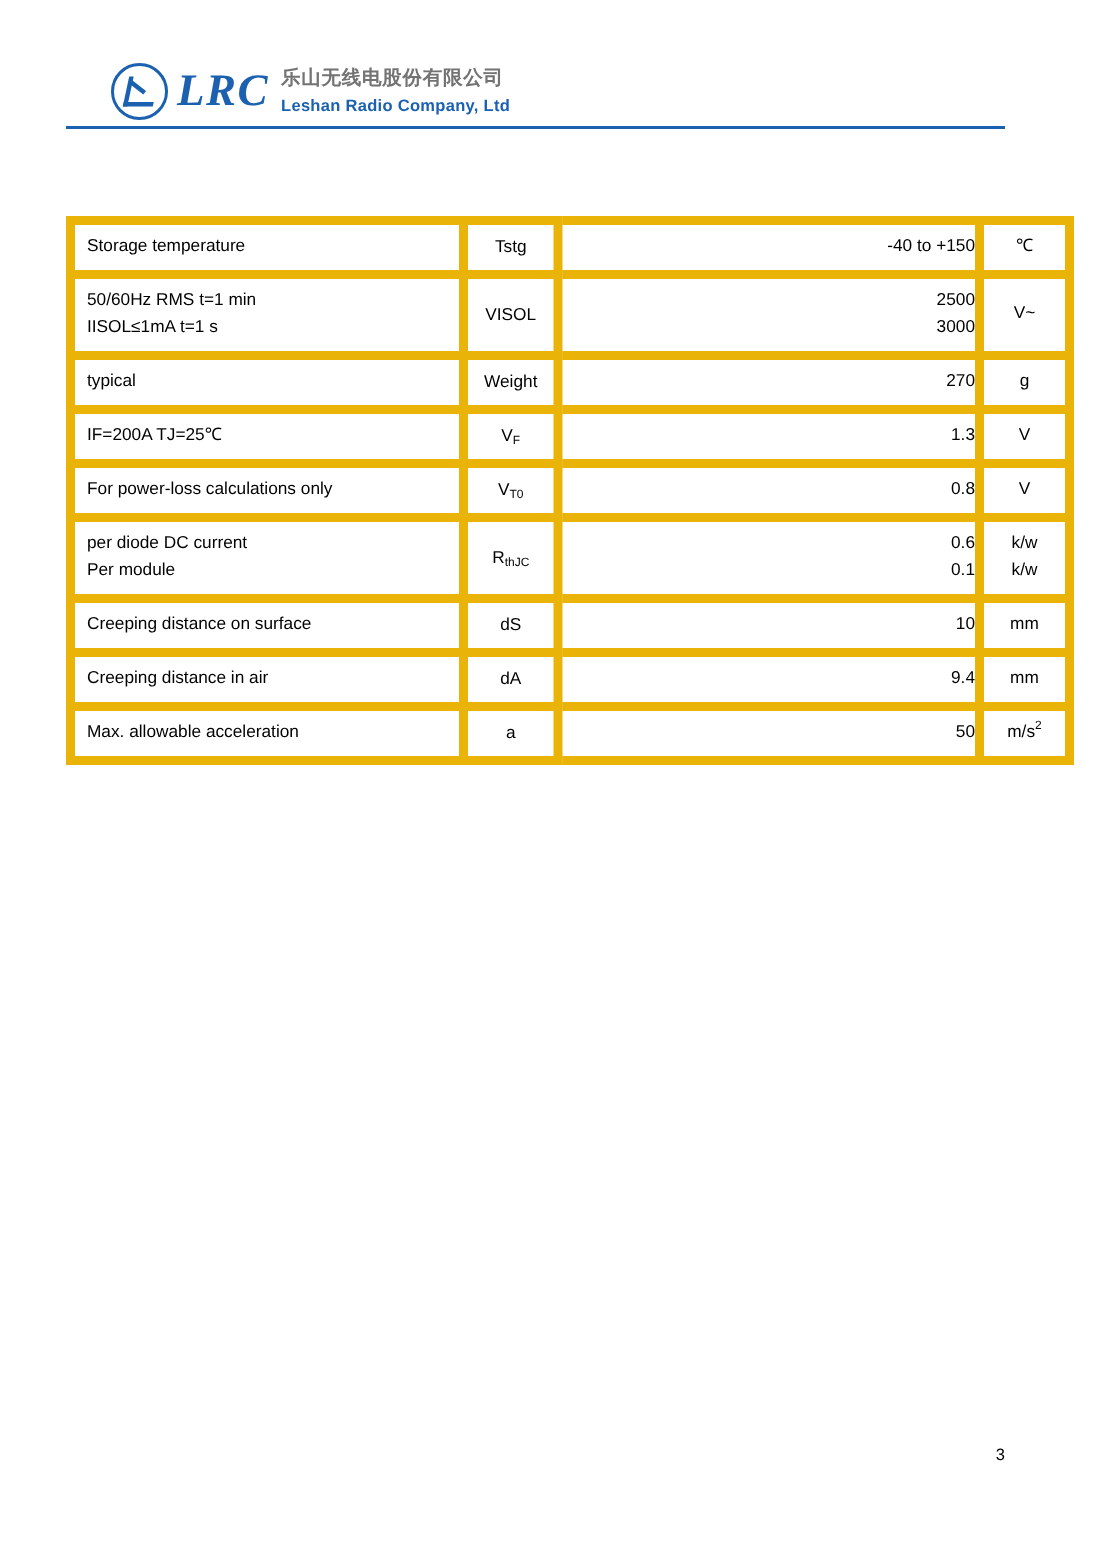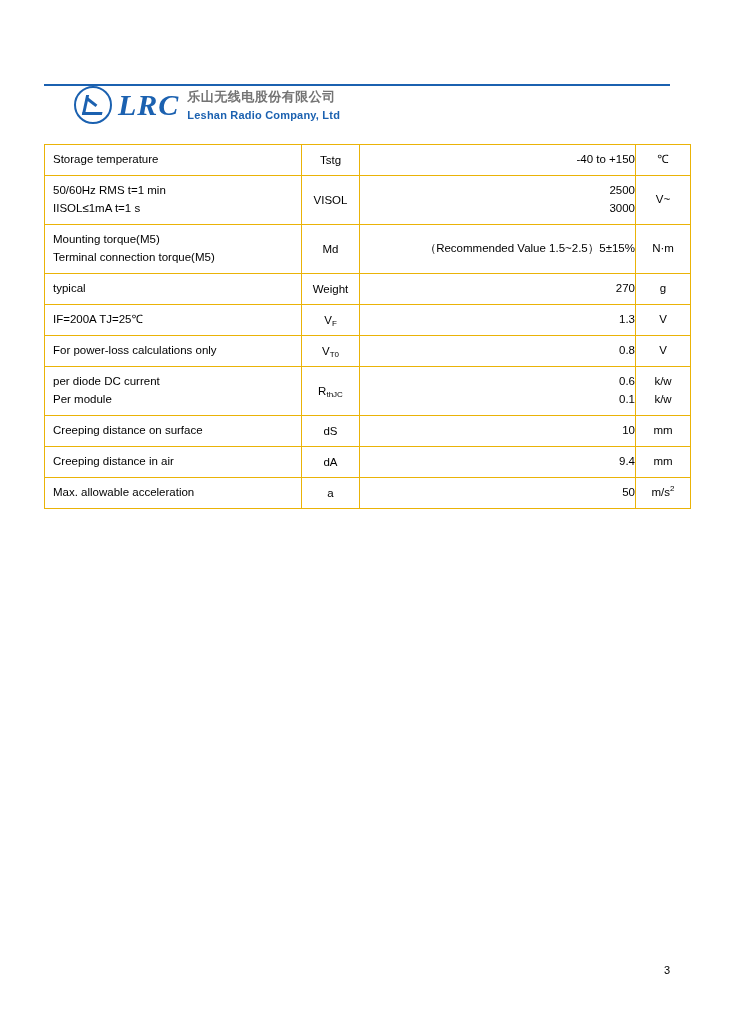--- a/index.html
+++ b/index.html
@@ -20,21 +20,20 @@
     box-sizing: border-box;
   }
 
   
   .header {
     position: absolute;
     left: 44px;
     top: 40px;
     width: 626px;
     height: 44px;
-    margin-top: 44px;
   }
   .logo-wrap {
     position: absolute;
     left: 30px;
     top: 0px;
     display: flex;
     align-items: center;
     height: 42px;
   }
   .logo-mark {
@@ -119,21 +118,21 @@
   
   .spec-table {
     position: absolute;
     left: 44px;
     top: 144px;
     width: 626px;
     border-collapse: collapse;
     table-layout: fixed;
   }
   .spec-table td {
-    border: 1px solid #eab308;
+    border: 6px solid #eab308;
     font-size: 11.5px;
     color: #000;
     padding: 0;
     vertical-align: middle;
   }
   .c-param {
     width: 240px;
     padding: 4px 8px !important;
     line-height: 1.55;
   }
@@ -211,29 +210,20 @@
           <span class="two-line">IISOL≤1mA   t=1 s</span>
         </td>
         <td class="c-sym">VISOL</td>
         <td class="c-val">
           <span class="two-line">2500</span>
           <span class="two-line">3000</span>
         </td>
         <td class="c-unit">V~</td>
       </tr>
 
-      <tr class="row-2">
-        <td class="c-param">
-          <span class="two-line">Mounting torque(M5)</span>
-          <span class="two-line">Terminal connection torque(M5)</span>
-        </td>
-        <td class="c-sym">Md</td>
-        <td class="c-val">（Recommended Value 1.5~2.5）5±15%</td>
-        <td class="c-unit">N·m</td>
-      </tr>
 
       <tr class="row-1">
         <td class="c-param">typical</td>
         <td class="c-sym">Weight</td>
         <td class="c-val">270</td>
         <td class="c-unit">g</td>
       </tr>
 
       <tr class="row-1">
         <td class="c-param">IF=200A   TJ=25℃</td>

